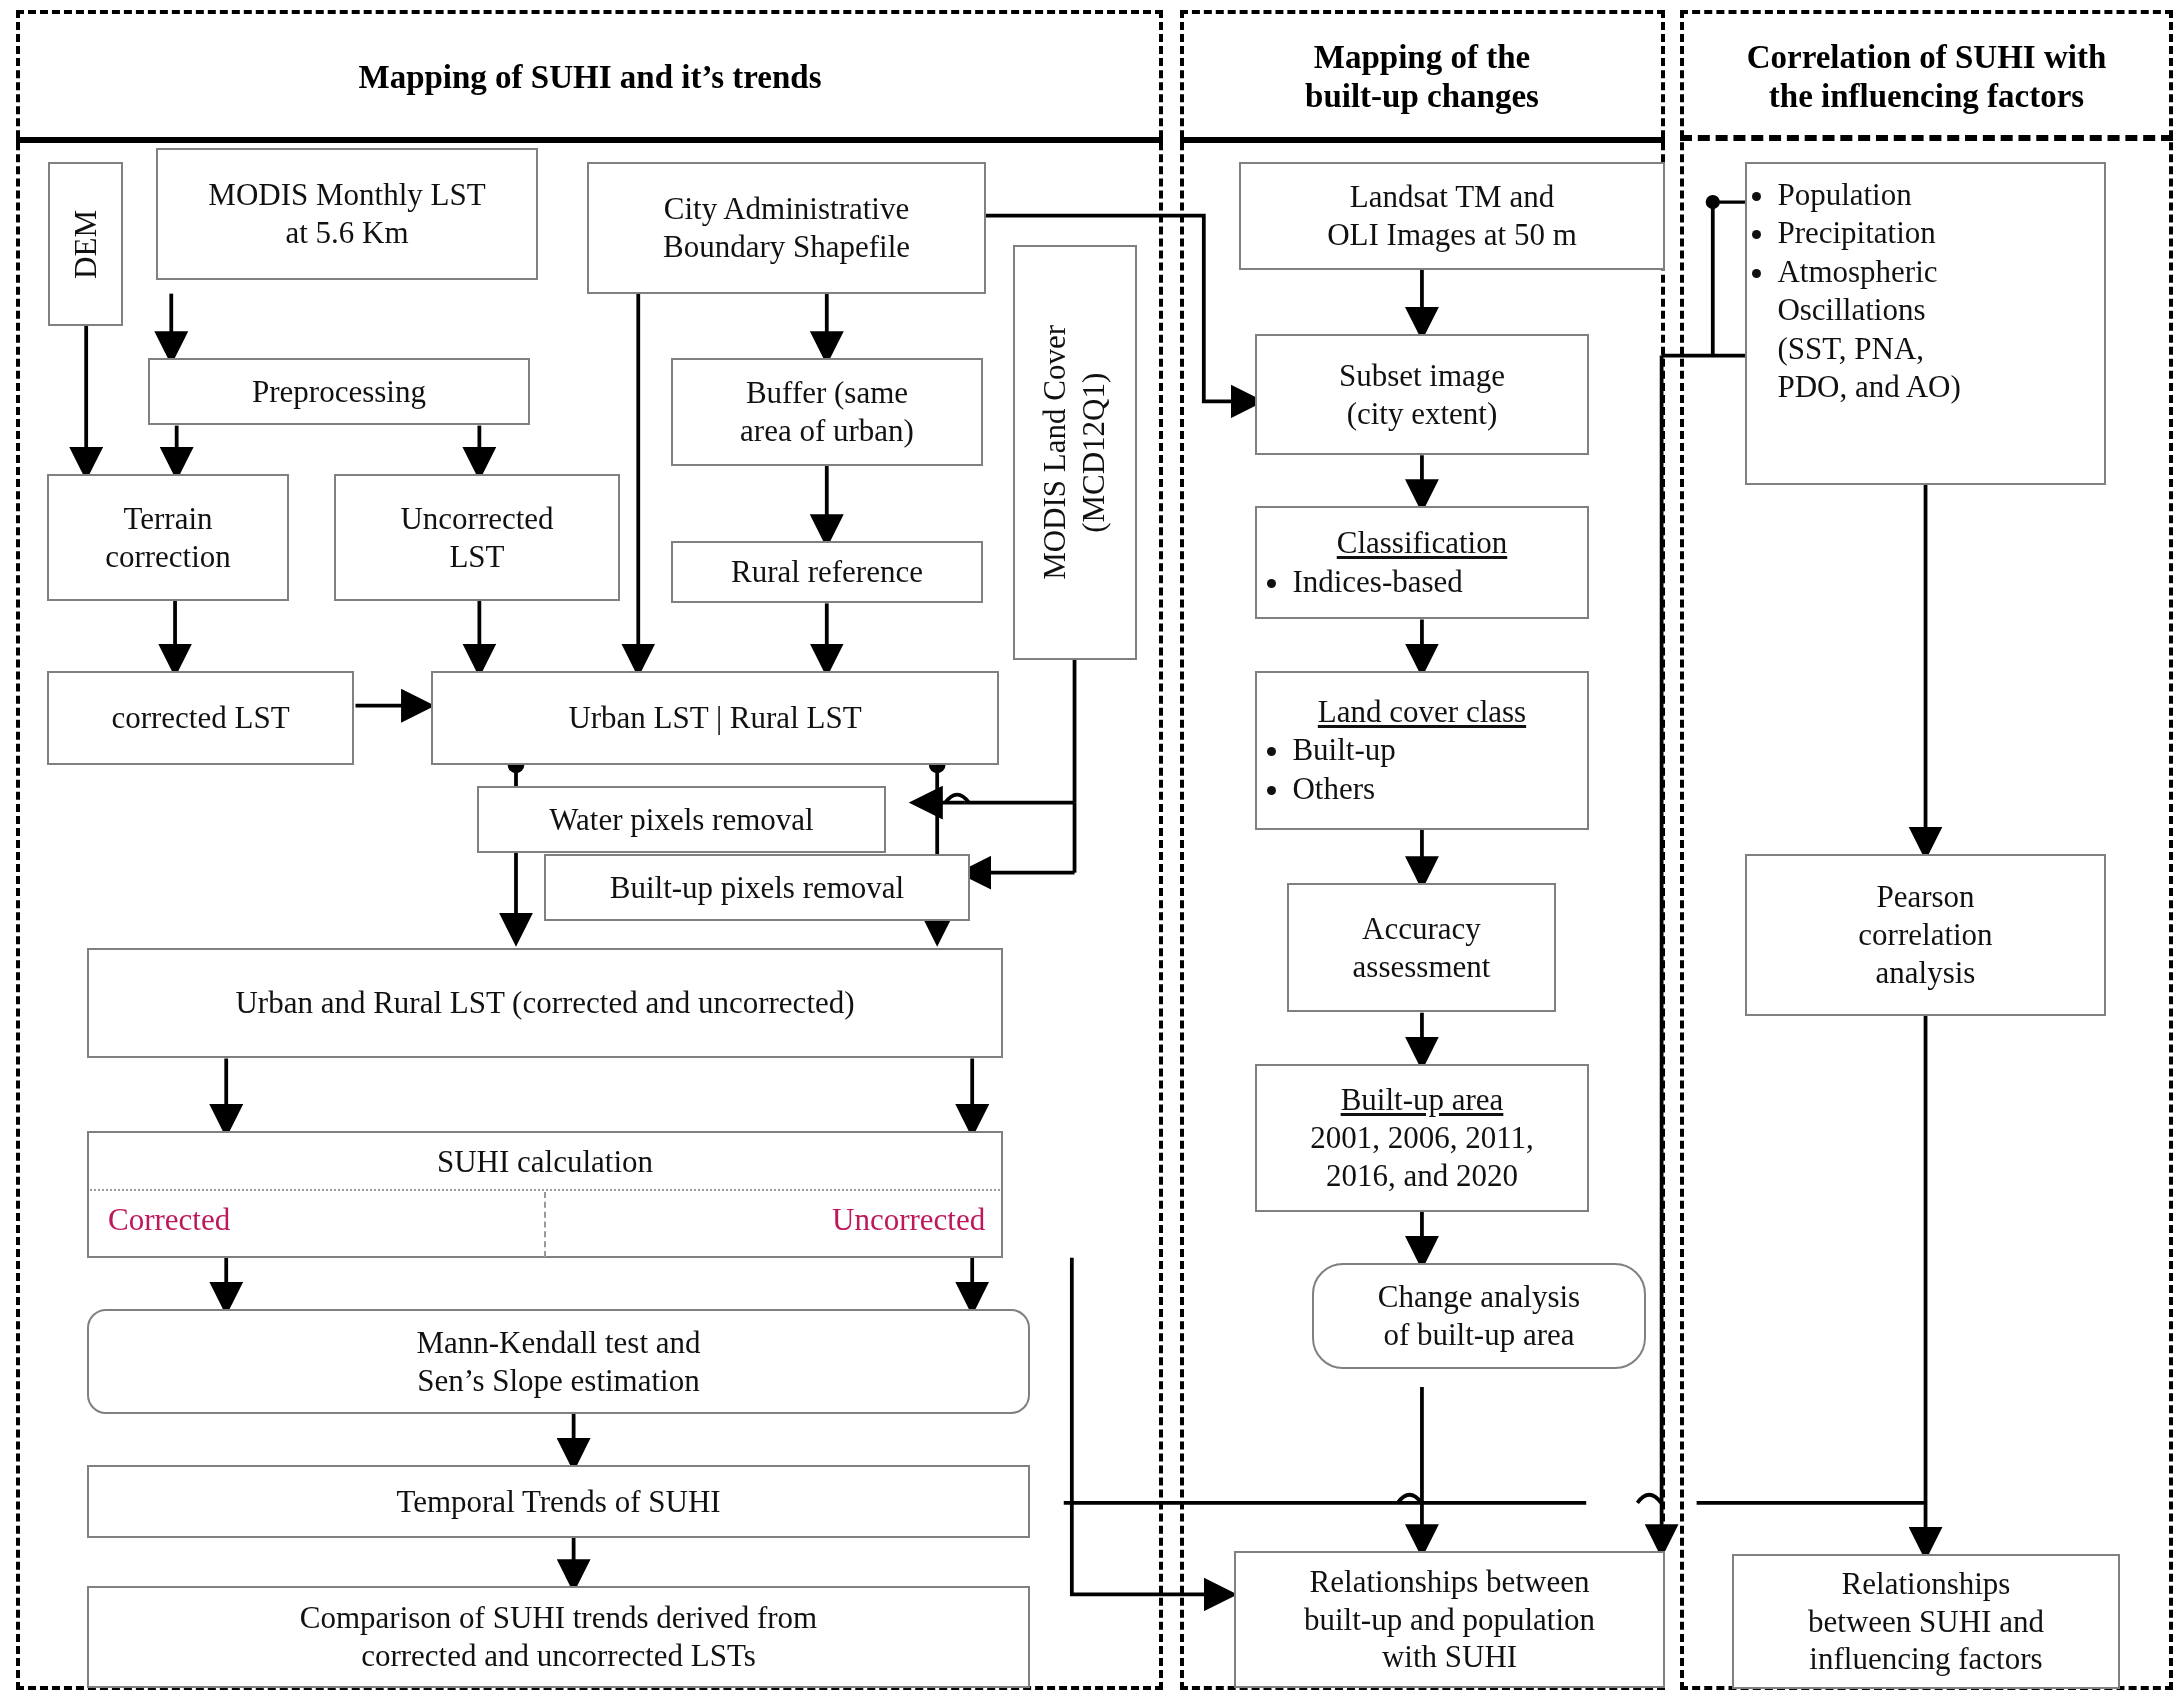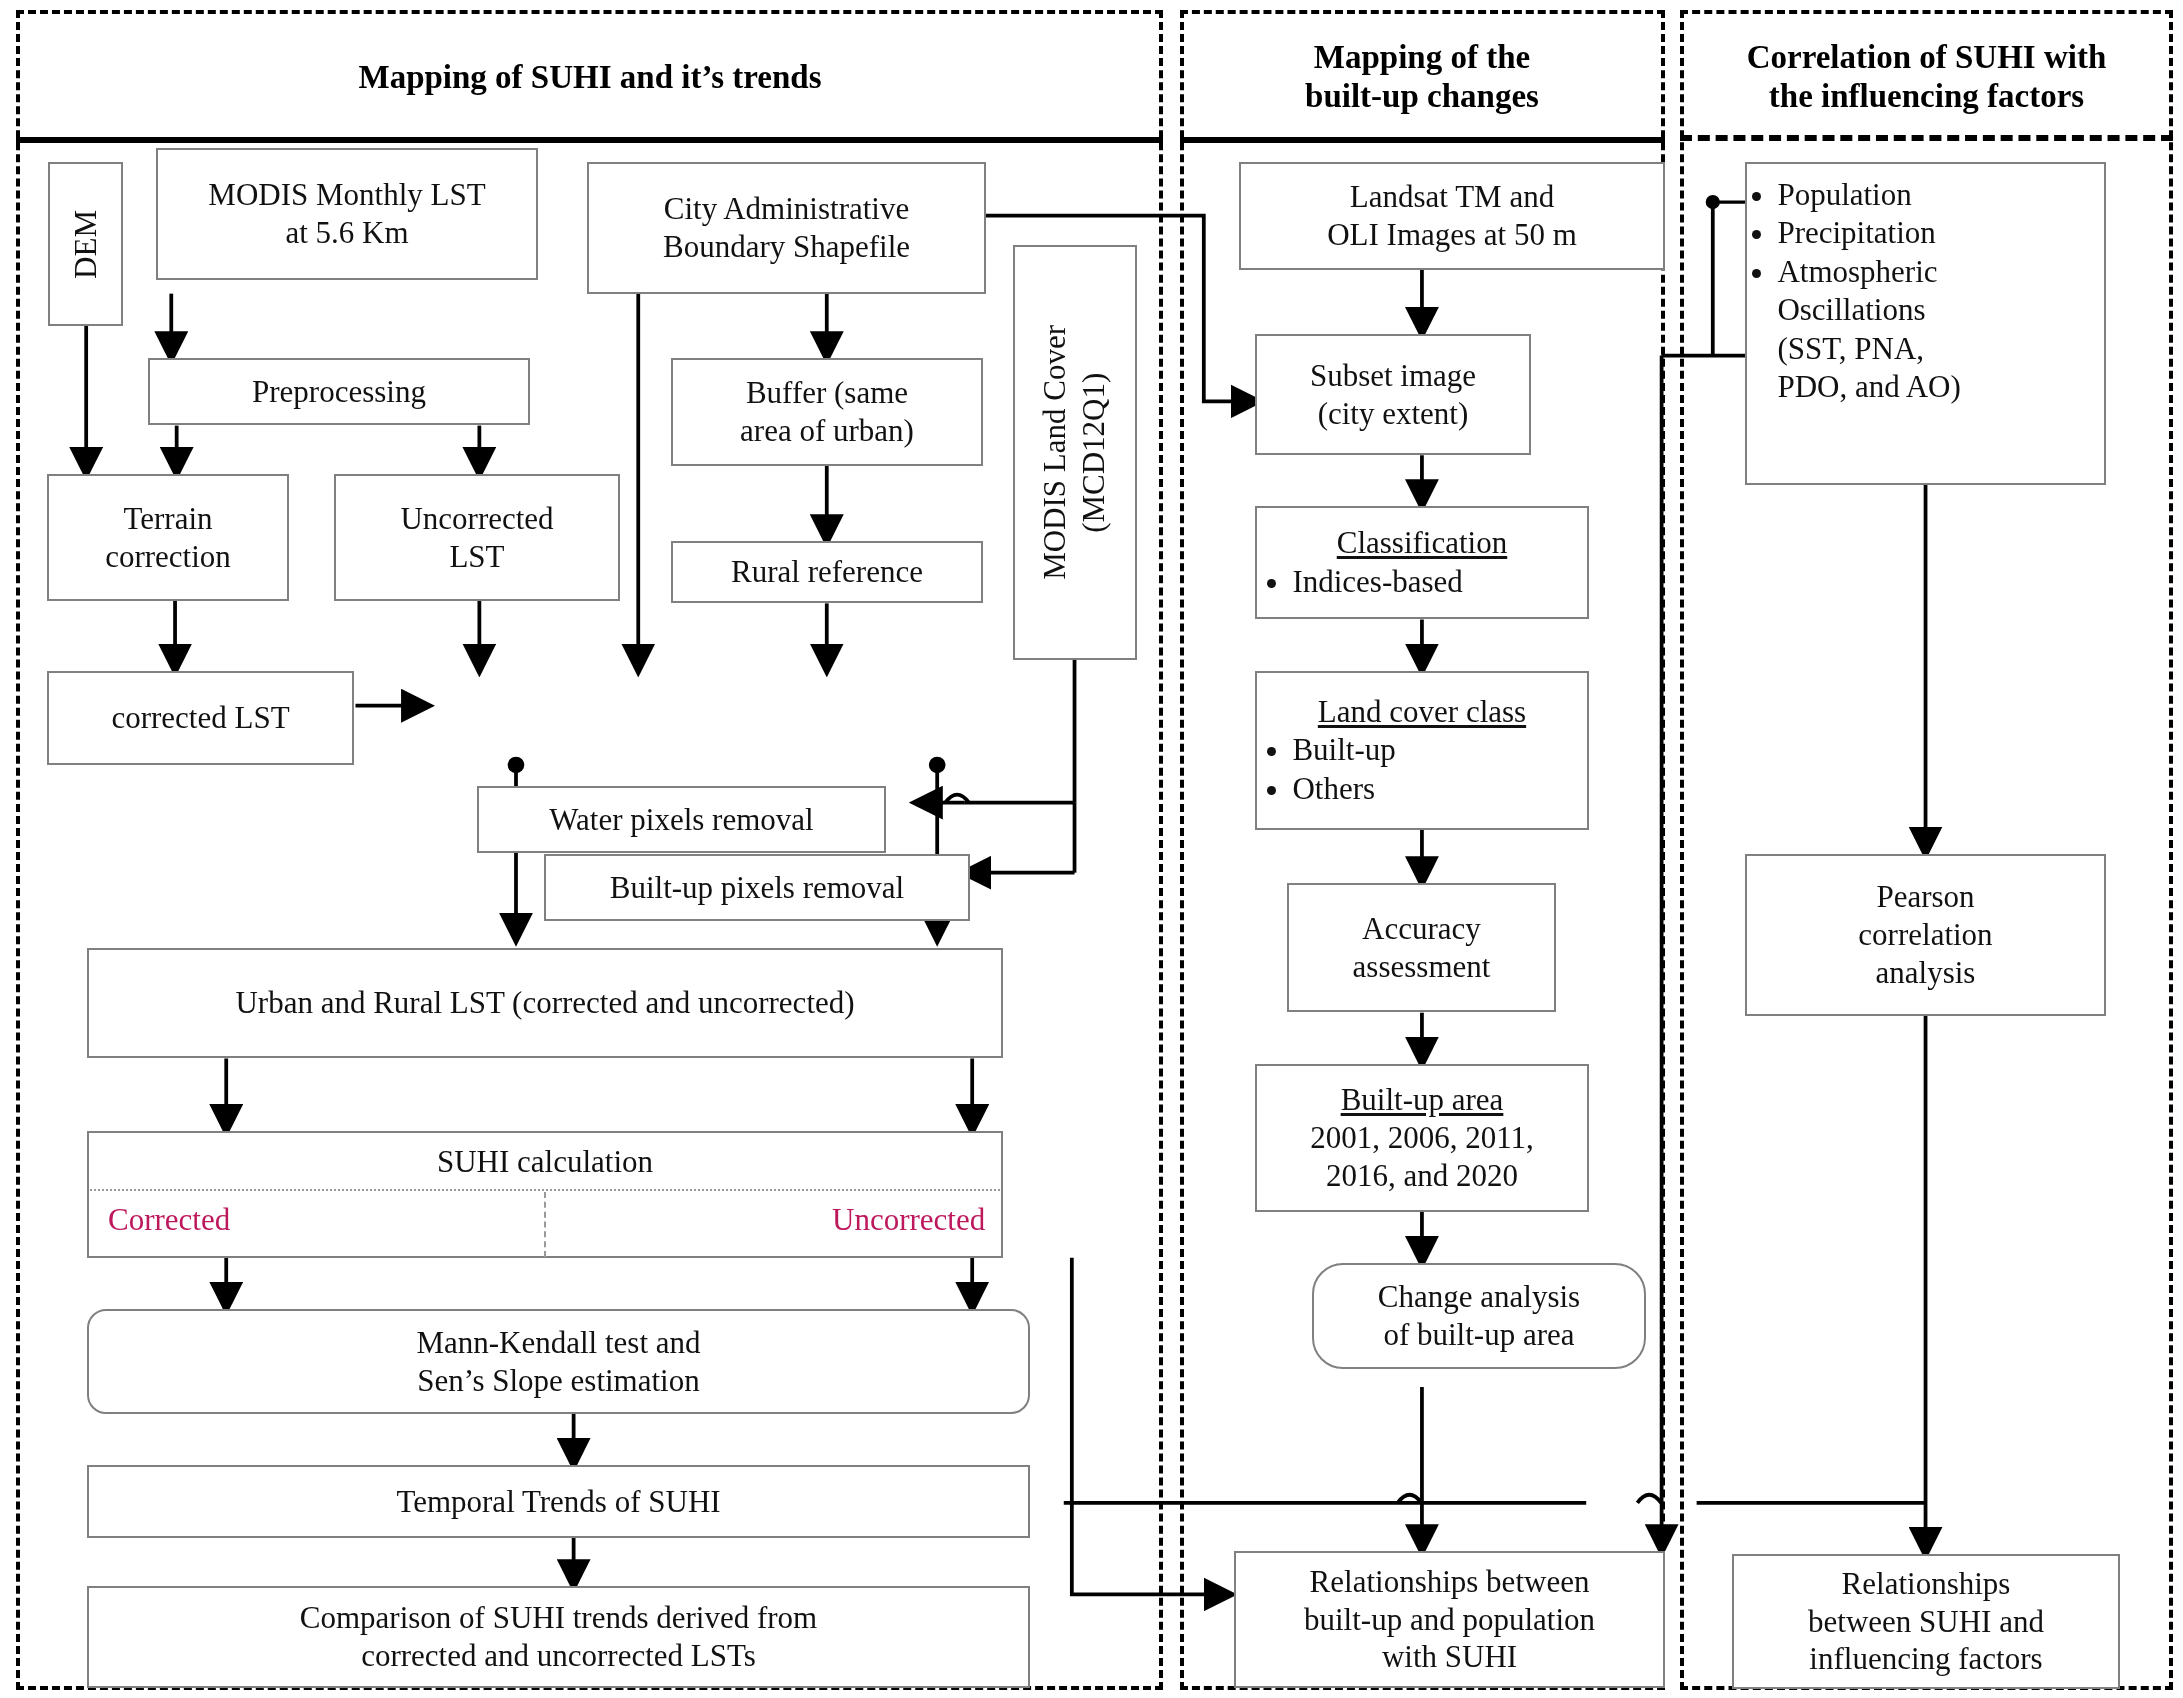--- a/index.html
+++ b/index.html
@@ -184,20 +184,23 @@
   </div>
 
   <div class="box" style="left:671px;top:541px;width:312px;height:62px;">
     <span>Rural reference</span>
   </div>
 
   <div class="box" style="left:47px;top:671px;width:307px;height:94px;">
     <span>corrected LST</span>
   </div>
 
+  <div class="box" style="left:431px;top:671px;width:568px;height:94px;">
+    <span>Urban LST  |  Rural LST</span>
+  </div>
 
   <div class="box" style="left:477px;top:786px;width:409px;height:67px;">
     <span>Water pixels removal</span>
   </div>
 
   <div class="box" style="left:544px;top:854px;width:426px;height:67px;">
     <span>Built-up pixels removal</span>
   </div>
 
   <div class="box" style="left:87px;top:948px;width:916px;height:110px;">
@@ -224,21 +227,21 @@
   <div class="box" style="left:87px;top:1586px;width:943px;height:102px;white-space:pre-line;">
     <span>Comparison of SUHI trends derived from
 corrected and uncorrected LSTs</span>
   </div>
 
   <div class="box" style="left:1239px;top:162px;width:426px;height:108px;white-space:pre-line;">
     <span>Landsat TM and
 OLI Images at 50 m</span>
   </div>
 
-  <div class="box" style="left:1255px;top:334px;width:276px;height:121px;white-space:pre-line;">
+  <div class="box" style="left:1255px;top:334px;width:334px;height:121px;white-space:pre-line;">
     <span>Subset image
 (city extent)</span>
   </div>
 
   <div class="box" style="left:1255px;top:506px;width:334px;height:113px;">
     <span class="blist ctrwrap">
       <span class="hd u">Classification</span>
       <ul>
           <li>Indices-based</li>
         </ul>

